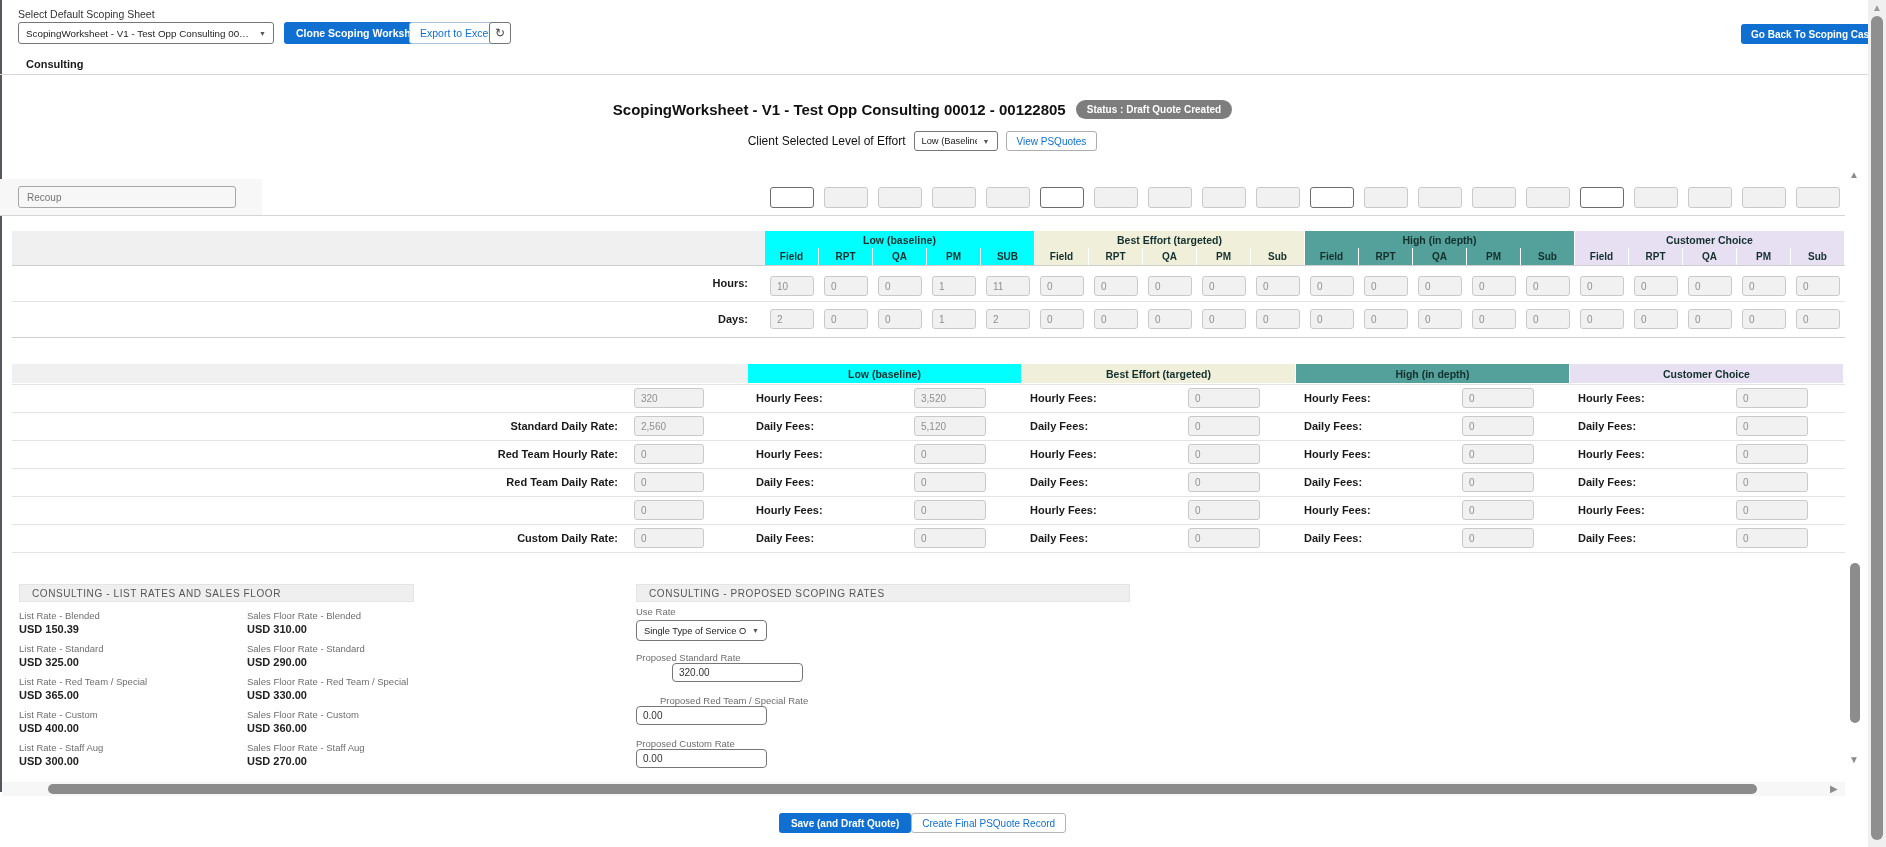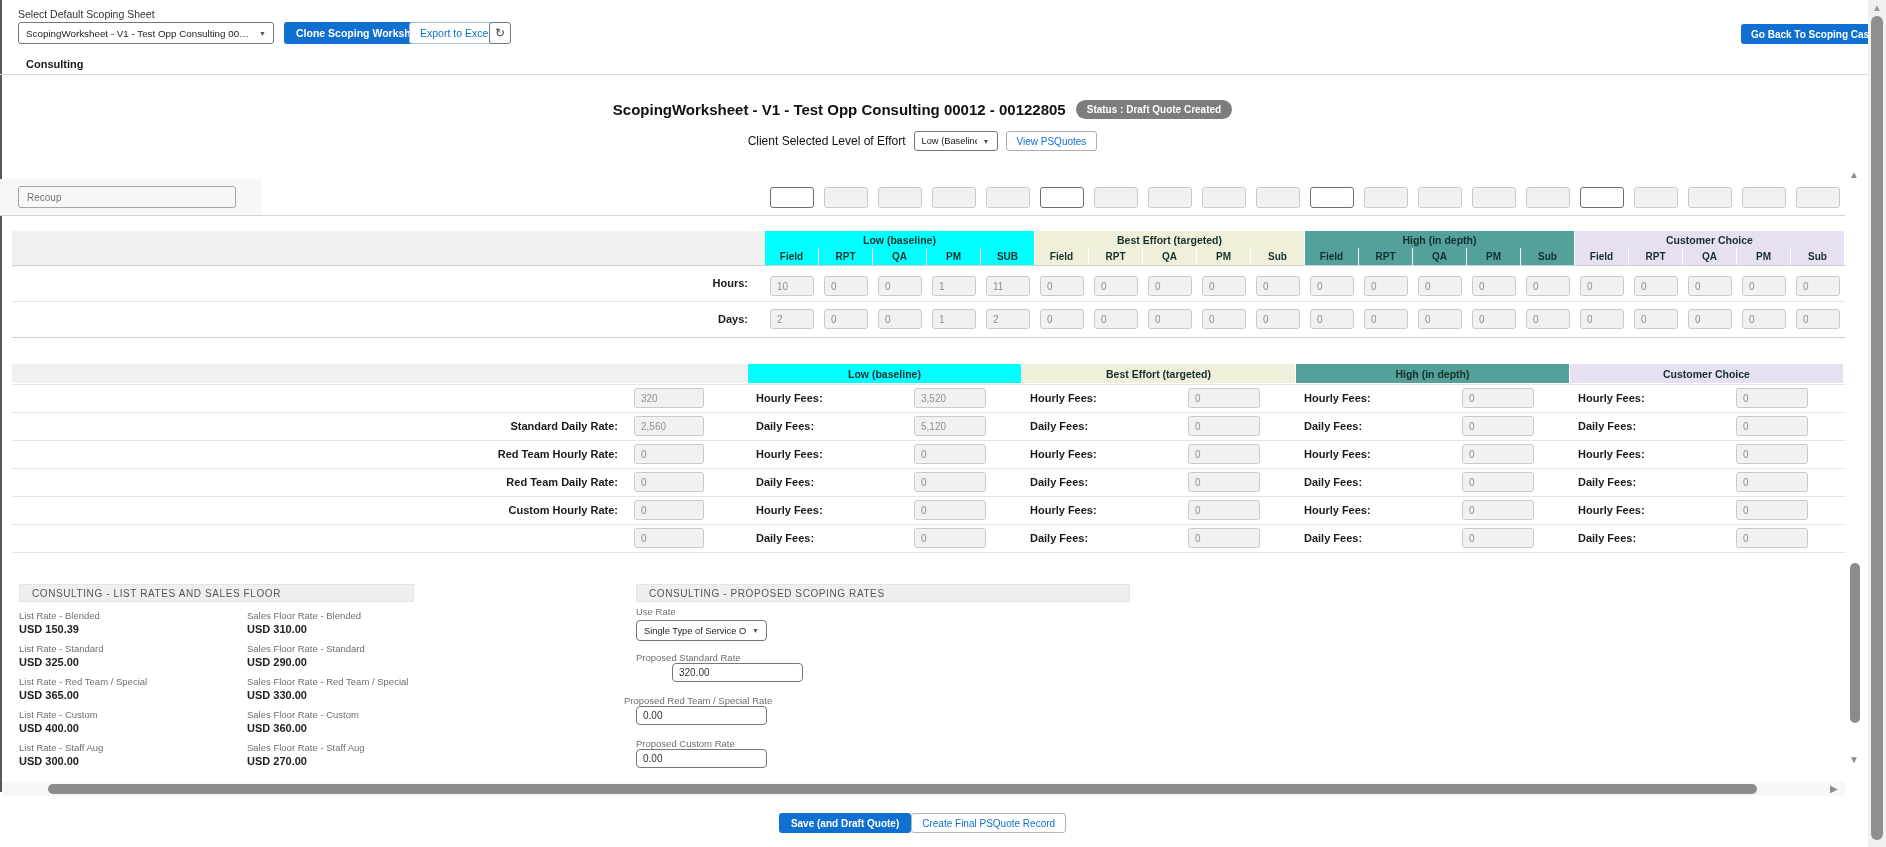--- a/index.html
+++ b/index.html
@@ -231,31 +231,31 @@
     <input class="qinp dis" value="0" style="left: 634px; top: 472px; width: 70px; height: 20px;">
     <div class="rowlbl l" style="left: 756px; top: 468px; width: 150px;">Daily Fees:</div>
     <input class="qinp dis" value="0" style="left: 914px; top: 472px; width: 72px; height: 20px;">
     <div class="rowlbl l" style="left: 1030px; top: 468px; width: 150px;">Daily Fees:</div>
     <input class="qinp dis" value="0" style="left: 1188px; top: 472px; width: 72px; height: 20px;">
     <div class="rowlbl l" style="left: 1304px; top: 468px; width: 150px;">Daily Fees:</div>
     <input class="qinp dis" value="0" style="left: 1462px; top: 472px; width: 72px; height: 20px;">
     <div class="rowlbl l" style="left: 1578px; top: 468px; width: 150px;">Daily Fees:</div>
     <input class="qinp dis" value="0" style="left: 1736px; top: 472px; width: 72px; height: 20px;">
     <div class="hline" style="left: 12px; top: 496px; width: 1833px;"></div>
-    <div class="rowlbl" style="left: 300px; top: 496px; width: 318px;">Custom Hourly Rate:</div>
     <input class="qinp dis" value="0" style="left: 634px; top: 500px; width: 70px; height: 20px;">
     <div class="rowlbl l" style="left: 756px; top: 496px; width: 150px;">Hourly Fees:</div>
     <input class="qinp dis" value="0" style="left: 914px; top: 500px; width: 72px; height: 20px;">
     <div class="rowlbl l" style="left: 1030px; top: 496px; width: 150px;">Hourly Fees:</div>
     <input class="qinp dis" value="0" style="left: 1188px; top: 500px; width: 72px; height: 20px;">
     <div class="rowlbl l" style="left: 1304px; top: 496px; width: 150px;">Hourly Fees:</div>
     <input class="qinp dis" value="0" style="left: 1462px; top: 500px; width: 72px; height: 20px;">
     <div class="rowlbl l" style="left: 1578px; top: 496px; width: 150px;">Hourly Fees:</div>
     <input class="qinp dis" value="0" style="left: 1736px; top: 500px; width: 72px; height: 20px;">
     <div class="hline" style="left: 12px; top: 524px; width: 1833px;"></div>
+    <div class="rowlbl" style="left: 300px; top: 524px; width: 318px;">Custom Daily Rate:</div>
     <input class="qinp dis" value="0" style="left: 634px; top: 528px; width: 70px; height: 20px;">
     <div class="rowlbl l" style="left: 756px; top: 524px; width: 150px;">Daily Fees:</div>
     <input class="qinp dis" value="0" style="left: 914px; top: 528px; width: 72px; height: 20px;">
     <div class="rowlbl l" style="left: 1030px; top: 524px; width: 150px;">Daily Fees:</div>
     <input class="qinp dis" value="0" style="left: 1188px; top: 528px; width: 72px; height: 20px;">
     <div class="rowlbl l" style="left: 1304px; top: 524px; width: 150px;">Daily Fees:</div>
     <input class="qinp dis" value="0" style="left: 1462px; top: 528px; width: 72px; height: 20px;">
     <div class="rowlbl l" style="left: 1578px; top: 524px; width: 150px;">Daily Fees:</div>
     <input class="qinp dis" value="0" style="left: 1736px; top: 528px; width: 72px; height: 20px;">
     <div class="hline" style="left: 12px; top: 552px; width: 1833px;"></div>
@@ -274,17 +274,17 @@
     <div class="small-lbl" style="left: 19px; top: 709px;">List Rate - Custom</div>
     <div class="val" style="left: 19px; top: 722px;">USD 400.00</div>
     <div class="small-lbl" style="left: 247px; top: 709px;">Sales Floor Rate - Custom</div>
     <div class="val" style="left: 247px; top: 722px;">USD 360.00</div>
     <div class="small-lbl" style="left: 19px; top: 742px;">List Rate - Staff Aug</div>
     <div class="val" style="left: 19px; top: 755px;">USD 300.00</div>
     <div class="small-lbl" style="left: 247px; top: 742px;">Sales Floor Rate - Staff Aug</div>
     <div class="val" style="left: 247px; top: 755px;">USD 270.00</div>
     <div class="small-lbl" style="left: 636px; top: 652px;">Proposed Standard Rate</div>
     <input class="qinp wh" value="320.00" style="left: 672px; top: 663px; width: 131px; height: 19px;">
-    <div class="small-lbl" style="left: 600px; top: 695px; padding-left: 24px;">Proposed Red Team / Special Rate</div>
+    <div class="small-lbl" style="left: 636px; top: 695px; padding-left: 24px;">Proposed Red Team / Special Rate</div>
     <input class="qinp wh" value="0.00" style="left: 636px; top: 706px; width: 131px; height: 19px;">
     <div class="small-lbl" style="left: 636px; top: 738px;">Proposed Custom Rate</div>
     <input class="qinp wh" value="0.00" style="left: 636px; top: 749px; width: 131px; height: 19px;">
   </div>
 
 </body></html>

